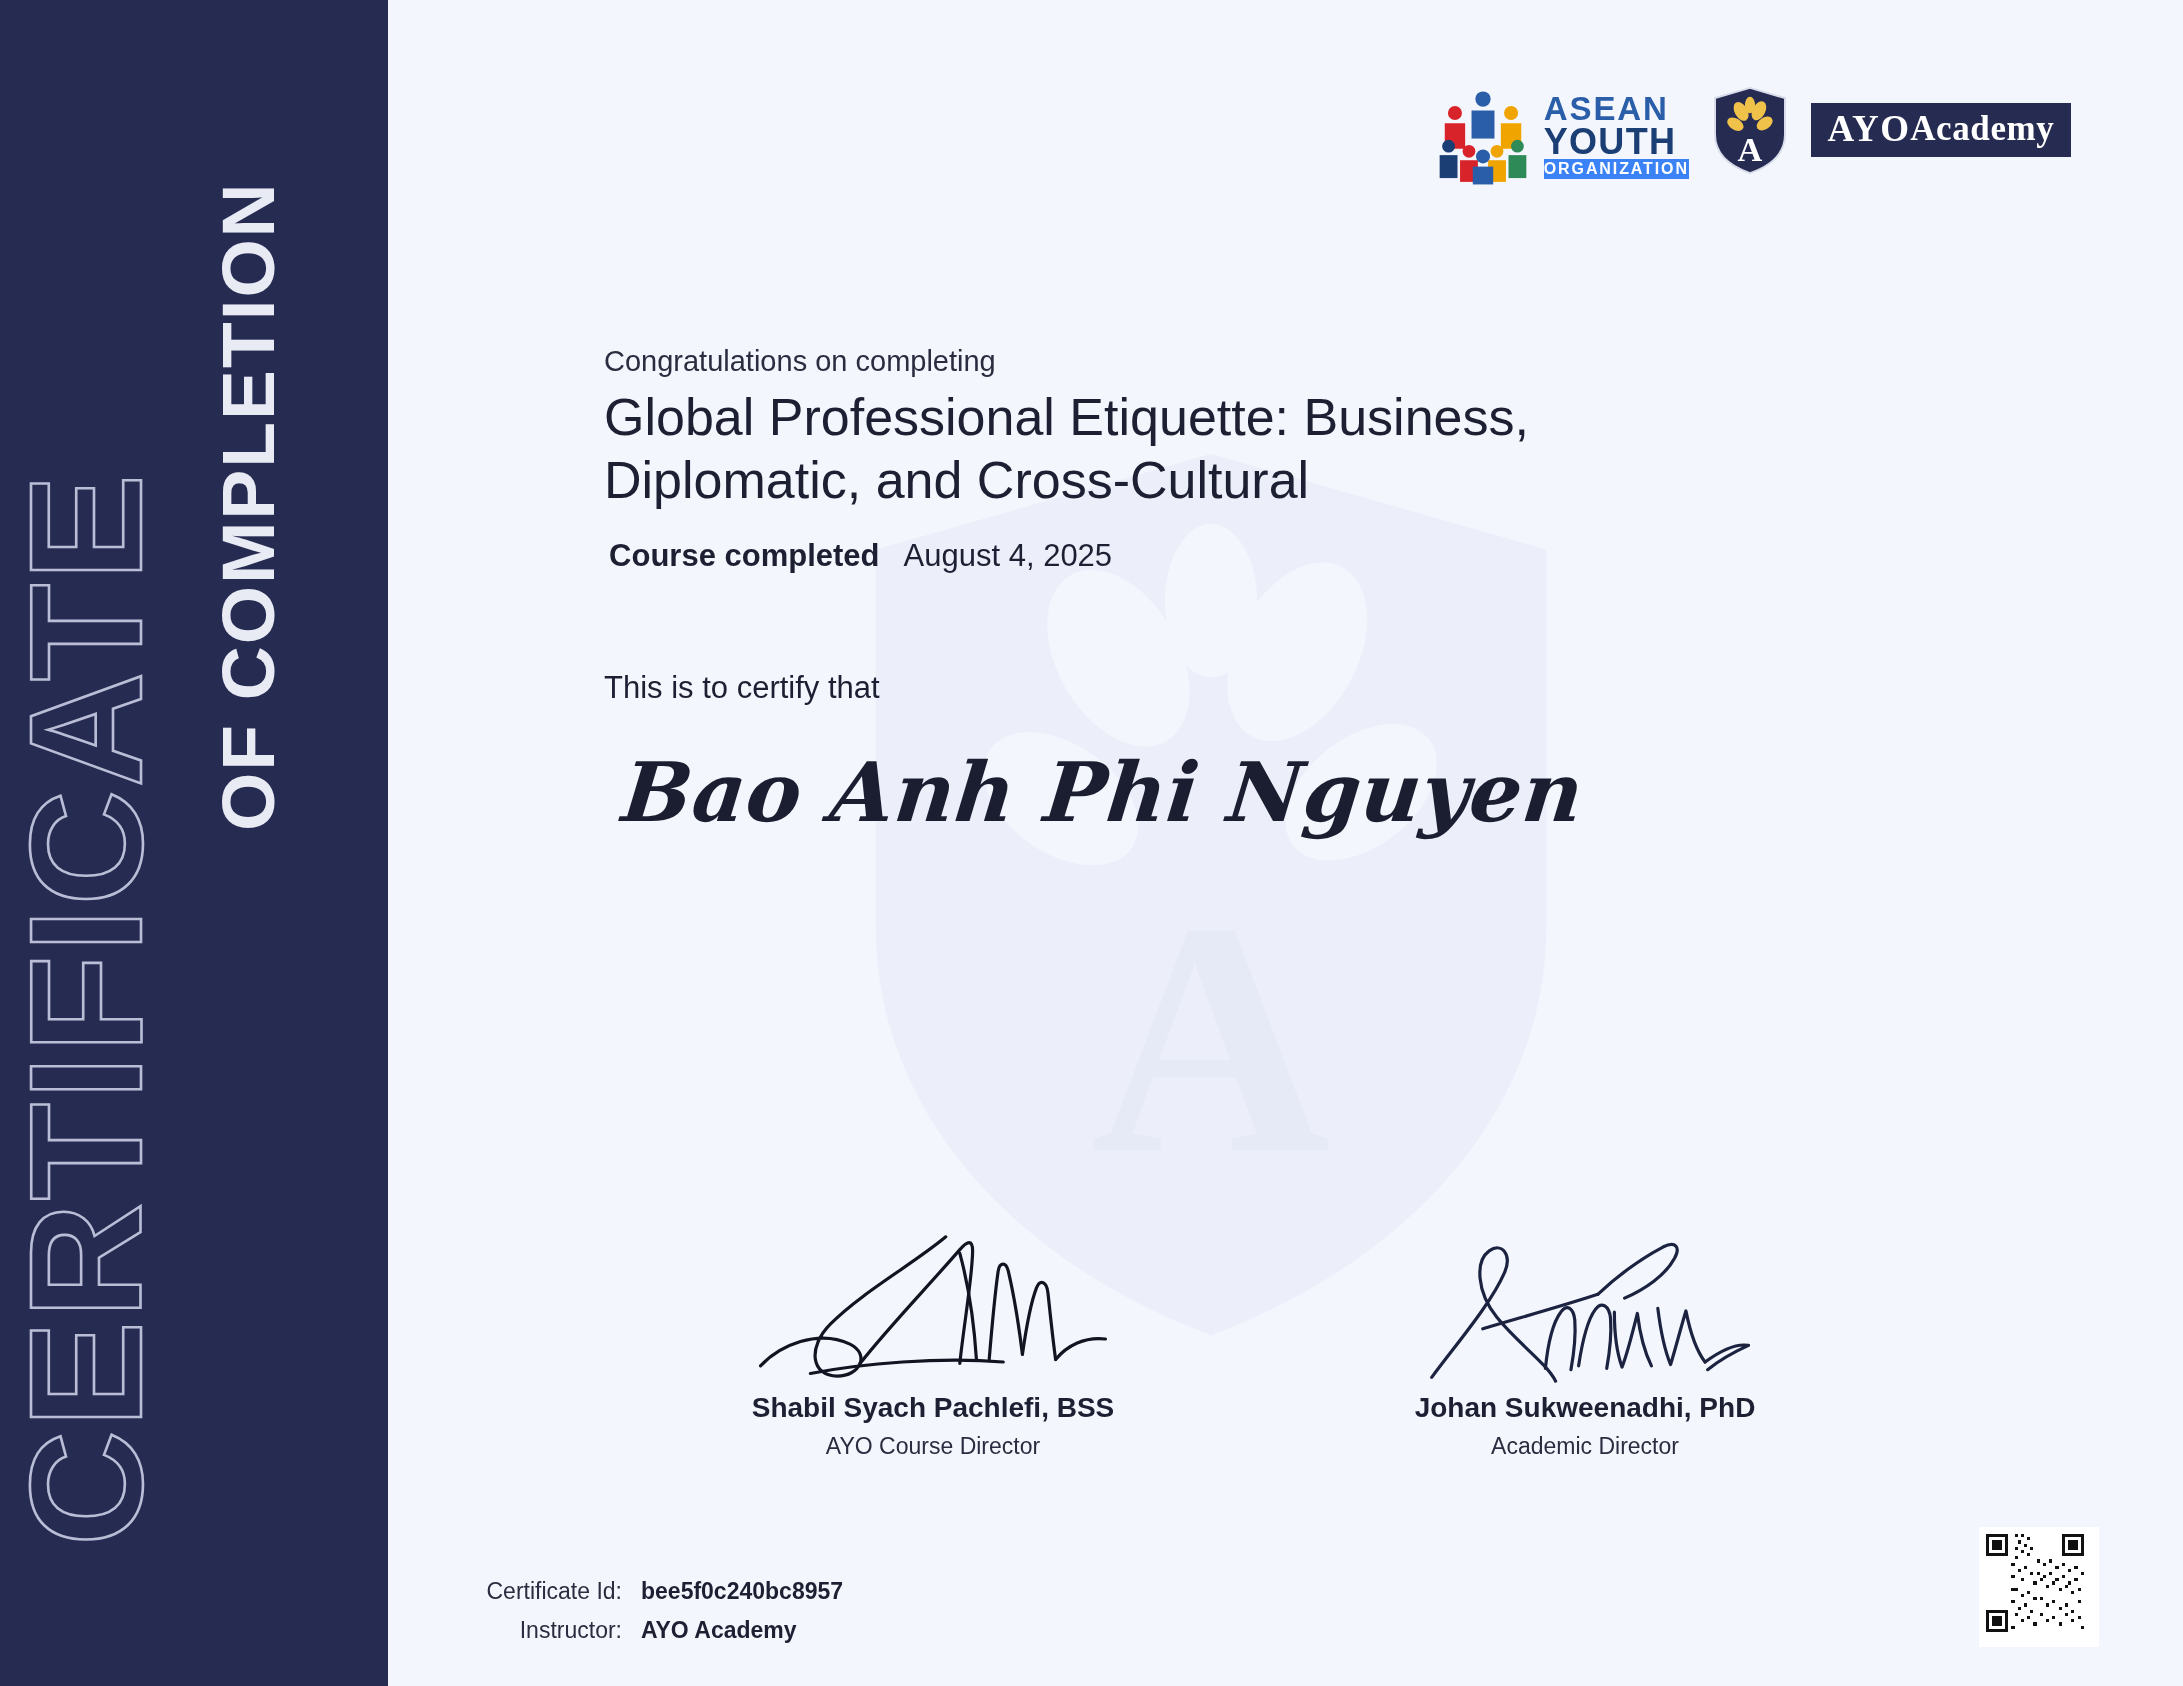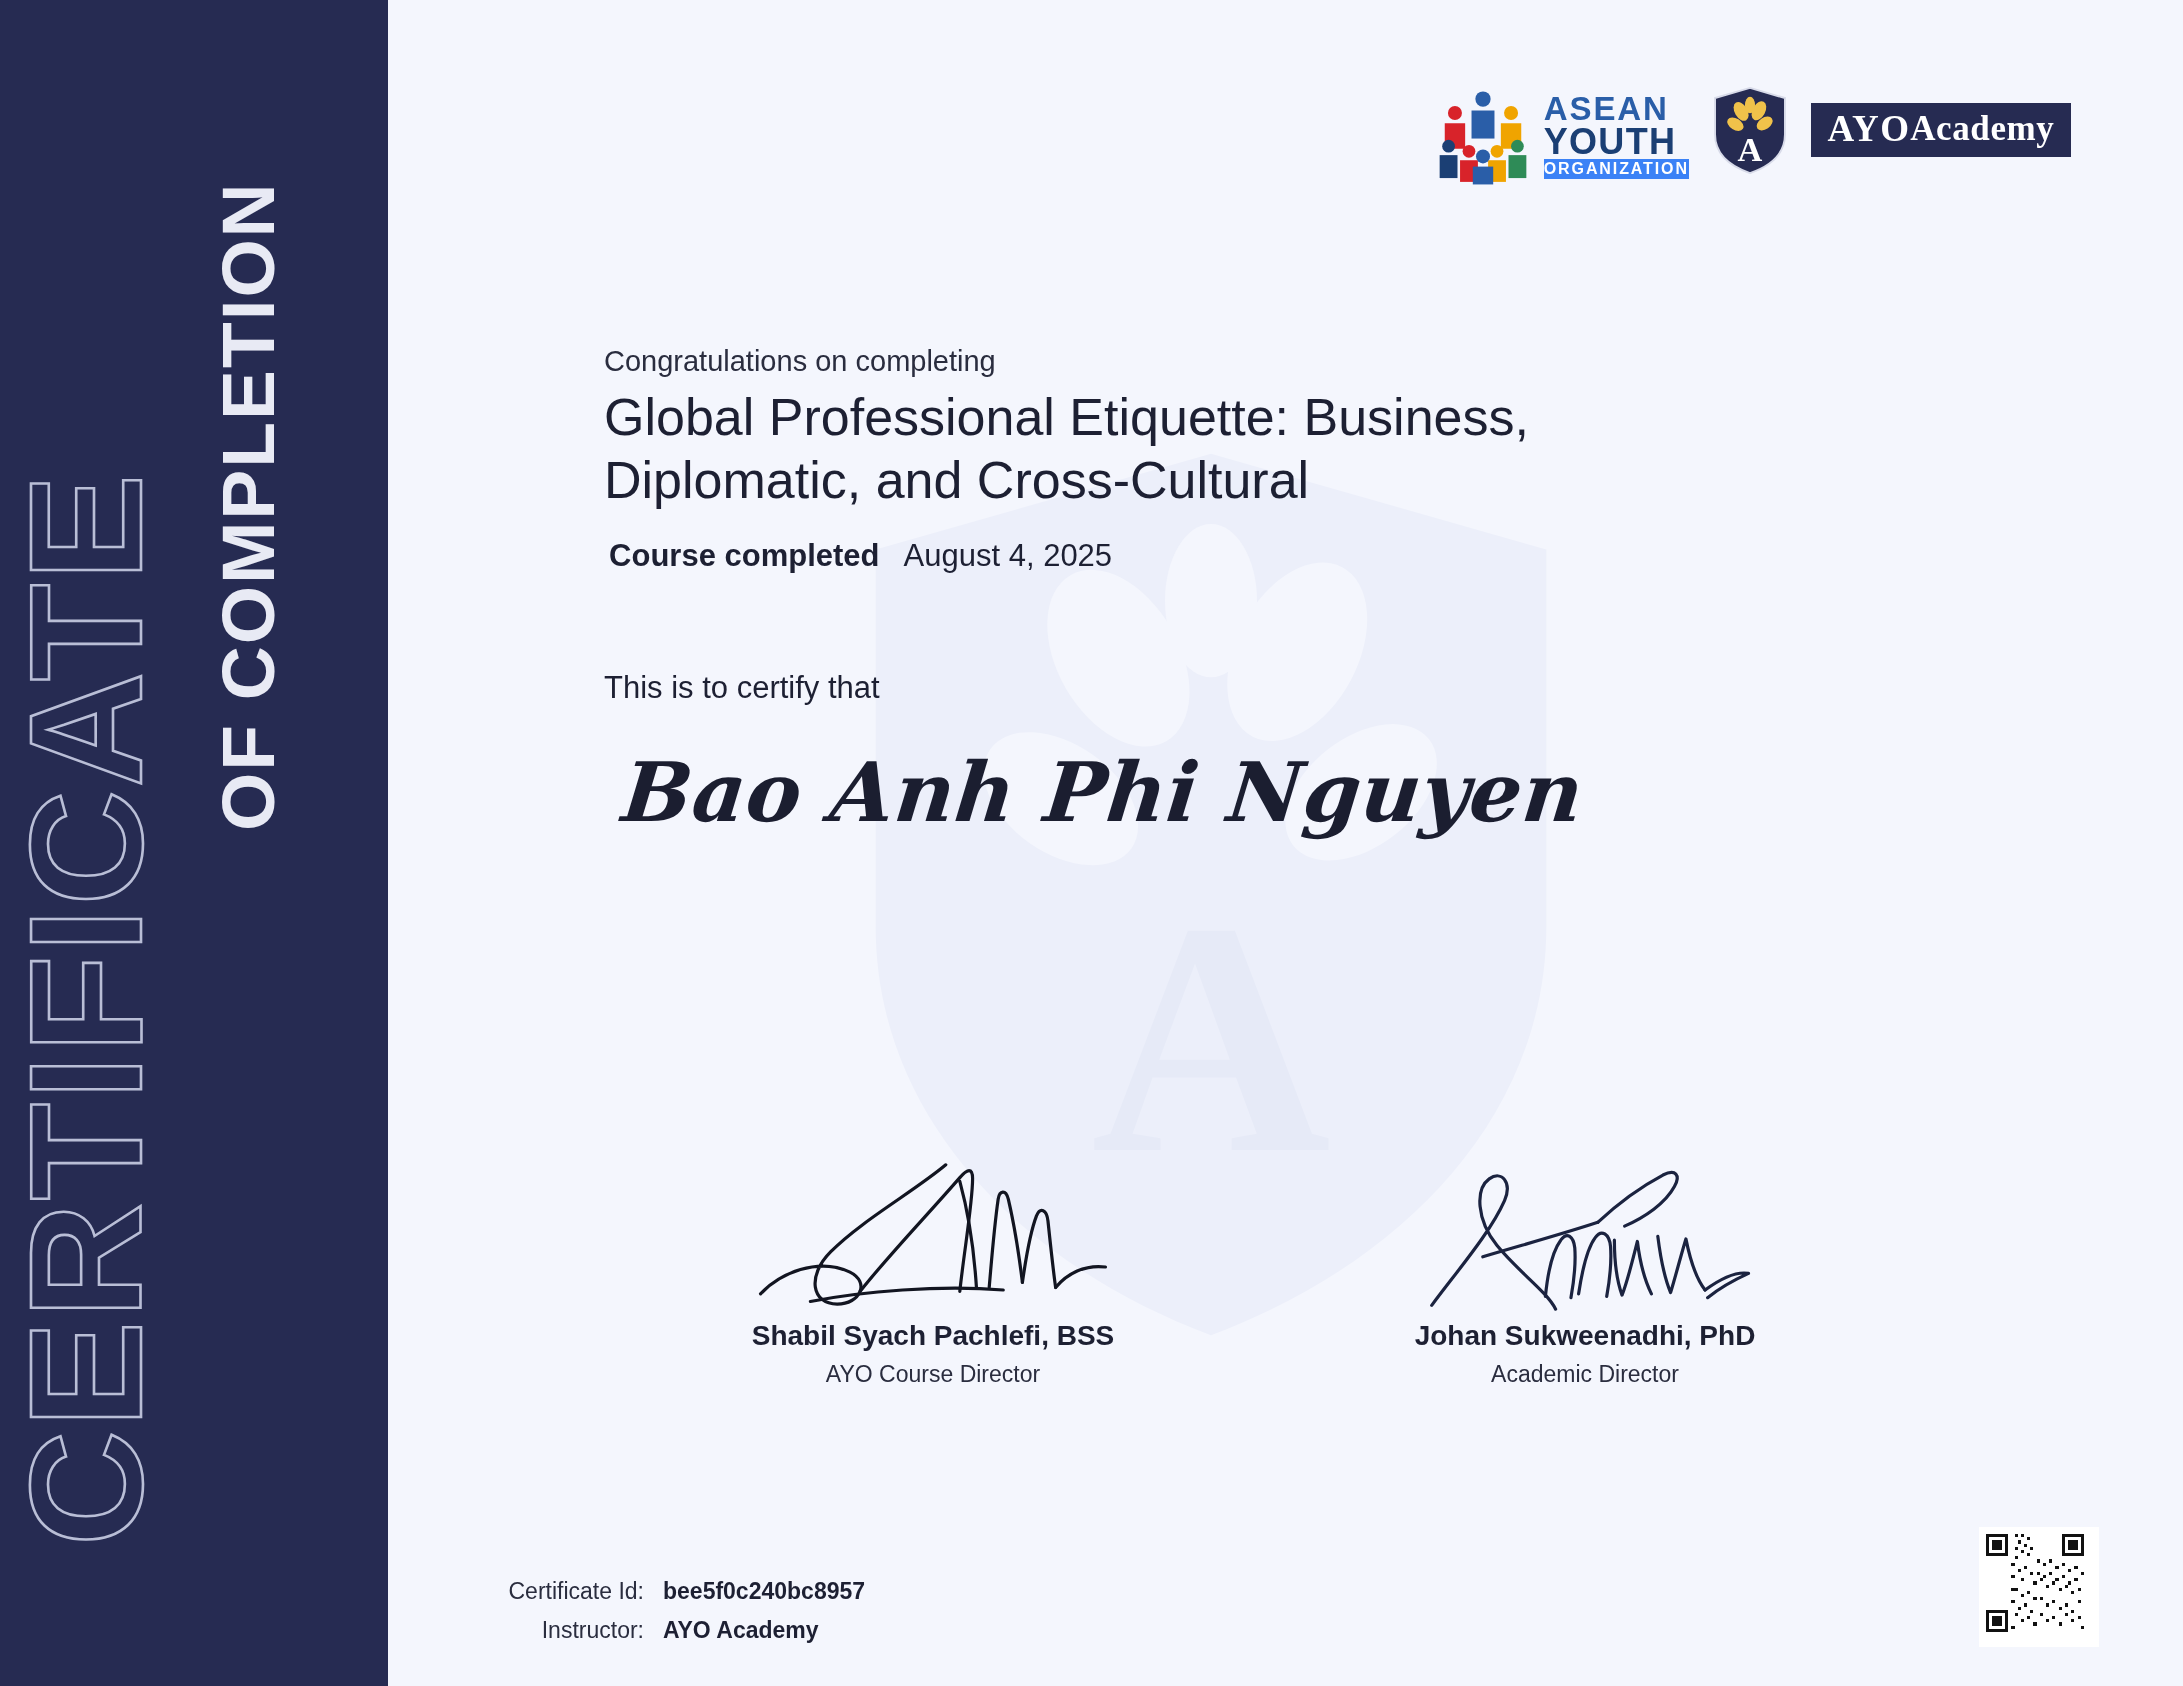--- a/index.html
+++ b/index.html
@@ -195,21 +195,21 @@
   }
   .success-line {
     font-size: 31px;
     color: #1d2033;
   }
 
   
   .signatures {
     position: absolute;
     left: 722px;
-    top: 1120px;
+    top: 1192px;
     width: 1118px;
     display: flex;
     gap: 230px;
   }
   .sig-block {
     width: 422px;
     text-align: center;
   }
   .sig-img {
     height: 211px;
@@ -225,21 +225,21 @@
   }
   .sig-role {
     font-size: 23px;
     color: #2a2d3f;
     margin-top: 9px;
   }
 
   
   .meta {
     position: absolute;
-    left: 465px;
+    left: 443px;
     top: 1578px;
     font-size: 23px;
     color: #2a2d3f;
   }
   .meta-row {
     display: flex;
     align-items: baseline;
     margin-bottom: 11.5px;
   }
   .meta-label {

